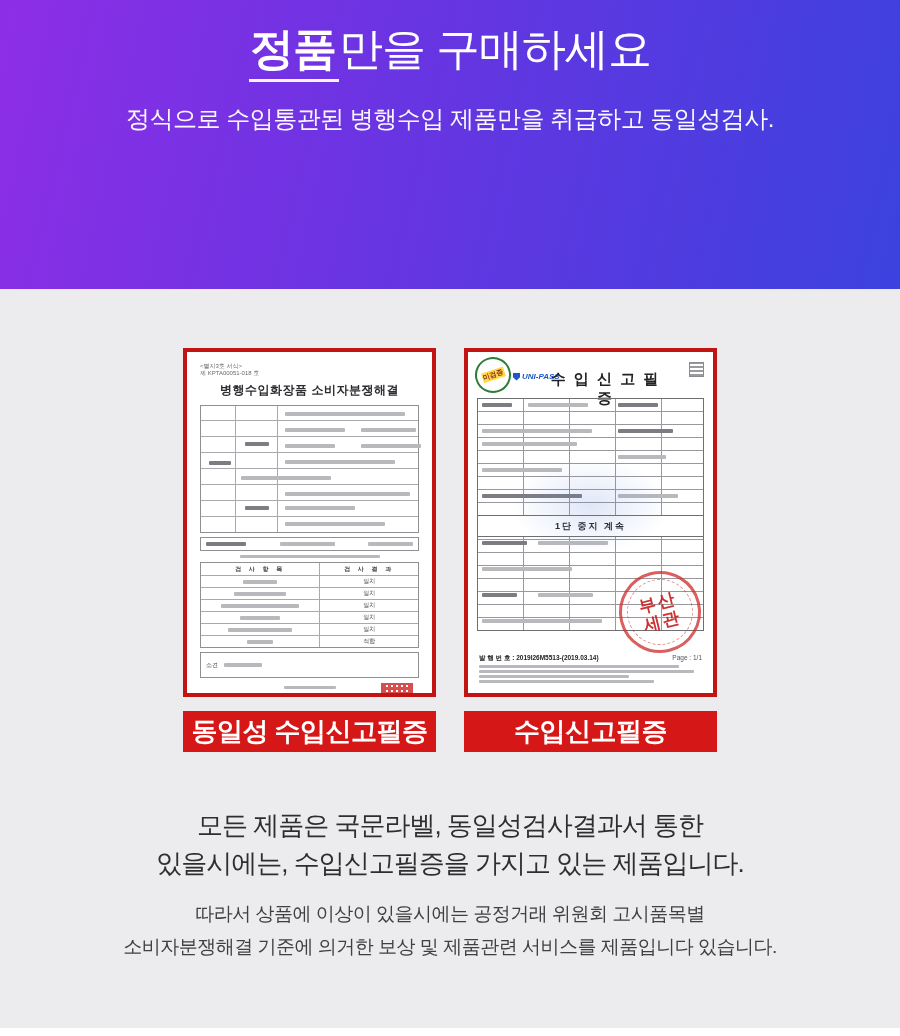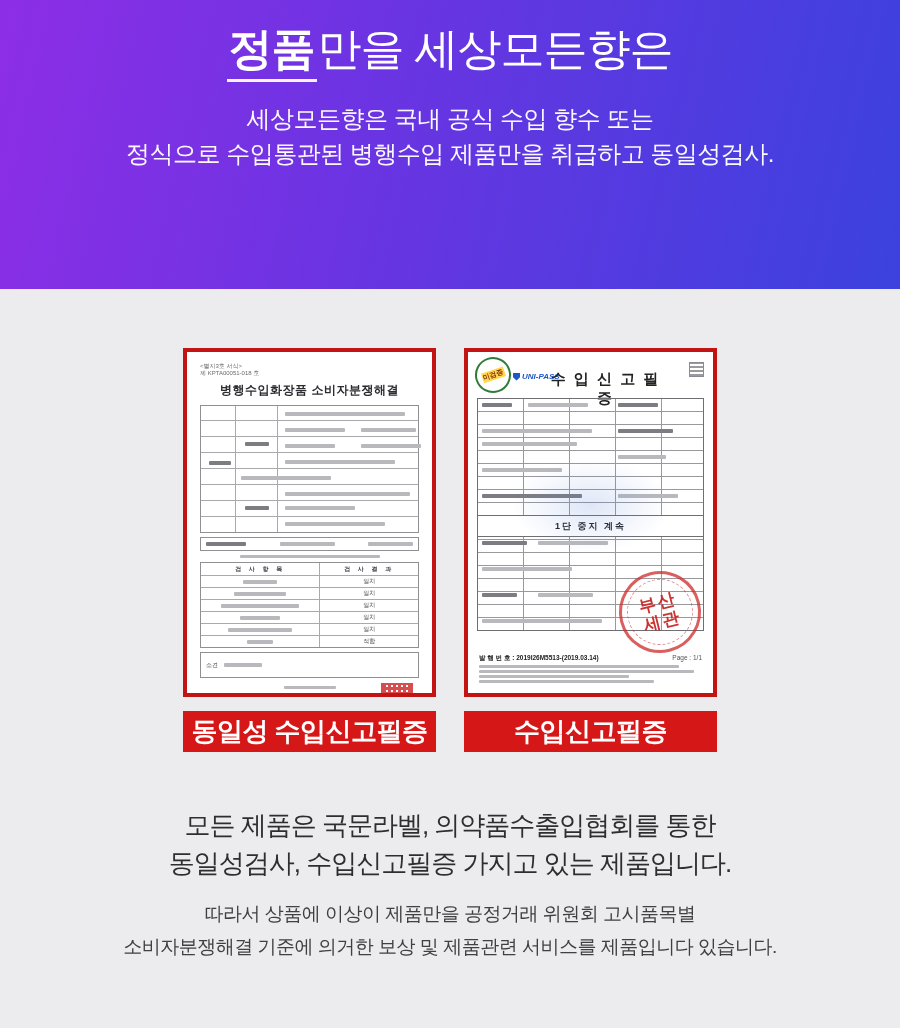--- a/index.html
+++ b/index.html
@@ -91,24 +91,23 @@
 
   .white-strip { flex:0 0 8px; background:#fff; }
 </style>
 </head>
 <body>
 
 <div class="page">
 
   <section class="hero">
     <div class="hero-title">
-      <span class="hl">정품</span><span>만을 세상모든향은</span>
+      <span class="hl">정품</span><span>만을 구매하세요</span>
     </div>
     <div class="hero-sub">
-      <div>세상모든향은 국내 공식 수입 향수 또는</div>
       <div>정식으로 수입통관된 병행수입 제품만을 취급하고 동일성검사.</div>
     </div>
   </section>
 
   <section class="main">
     <div class="docs">
 
       <div class="doc-col">
         <div class="doc-frame">
           <div class="d1-inner">
@@ -252,24 +251,24 @@
               <span class="bar t" style="width:175px"></span>
             </div>
           </div>
         </div>
         <div class="doc-label">수입신고필증</div>
       </div>
 
     </div>
 
     <div class="p1">
-      <div>모든 제품은 국문라벨, 의약품수출입협회를 통한</div>
-      <div>동일성검사, 수입신고필증 가지고 있는 제품입니다.</div>
+      <div>모든 제품은 국문라벨, 동일성검사결과서 통한</div>
+      <div>있을시에는, 수입신고필증을 가지고 있는 제품입니다.</div>
     </div>
 
     <div class="p2">
-      <div>따라서 상품에 이상이 제품만을 공정거래 위원회 고시품목별</div>
+      <div>따라서 상품에 이상이 있을시에는 공정거래 위원회 고시품목별</div>
       <div>소비자분쟁해결 기준에 의거한 보상 및 제품관련 서비스를 제품입니다 있습니다.</div>
     </div>
   </section>
 
   <div class="white-strip"></div>
 </div>
 
 </body></html>

